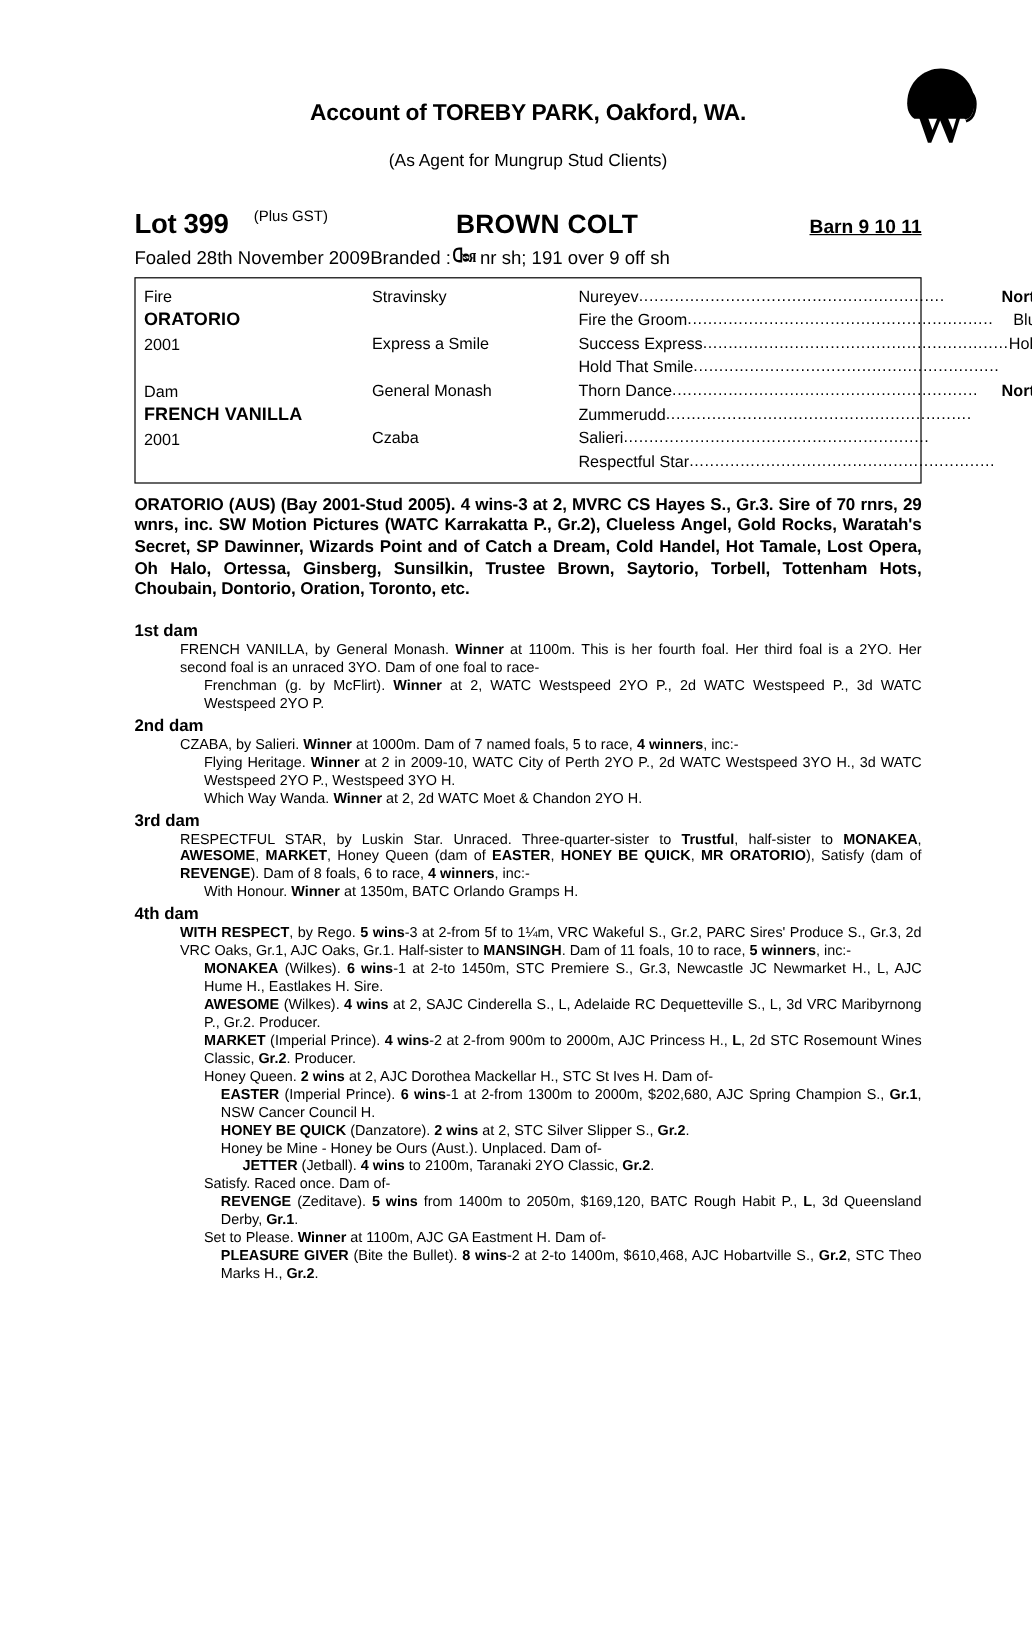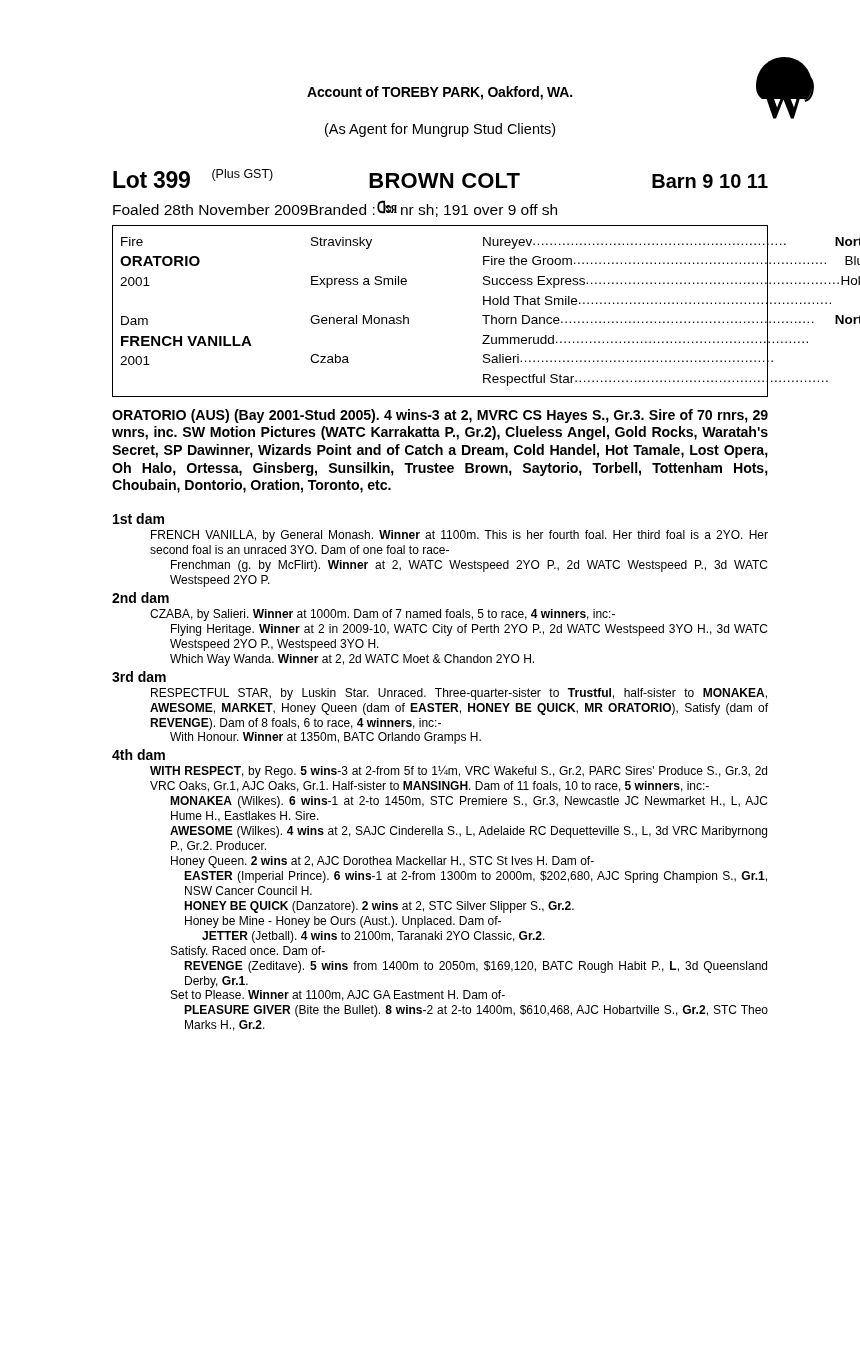--- a/index.html
+++ b/index.html
@@ -31,21 +31,21 @@
     width: 74px;
     height: 76px;
   }
 
   
   .header {
     padding-top: 84px;
   }
   .account-line {
     text-align: center;
-    font-size: 14px;
+    font-size: 19px;
     font-weight: bold;
     letter-spacing: -0.2px;
     line-height: 1.18;
   }
   .agent-line {
     text-align: center;
     font-size: 14.5px;
     line-height: 1.25;
     margin-top: 19px;
   }
@@ -72,23 +72,24 @@
   }
   .colt-title {
     font-size: 22px;
     font-weight: bold;
     letter-spacing: 0.2px;
     position: relative;
     left: -18px;
     margin-top: 21px;
   }
   .barn {
-    font-size: 20px;
-    font-weight: bold;
-    white-space: nowrap;
+    font-size: 16px;
+    font-weight: bold;
+    white-space: nowrap;
+    text-decoration: underline;
   }
   .foaled-row {
     display: flex;
     align-items: baseline;
     font-size: 15.5px;
     margin-top: 7px;
     margin-bottom: 6px;
   }
   .branded {
     white-space: nowrap;
@@ -293,20 +294,21 @@
       <div class="dam-section">
         <div class="dam-heading">3rd dam</div>
         <p class="e lvl0">RESPECTFUL STAR, by Luskin Star. Unraced. Three-quarter-sister to <b>Trustful</b>, half-sister to <b>MONAKEA</b>, <b>AWESOME</b>, <b>MARKET</b>, Honey Queen (dam of <b>EASTER</b>, <b>HONEY BE QUICK</b>, <b>MR ORATORIO</b>), Satisfy (dam of <b>REVENGE</b>). Dam of 8 foals, 6 to race, <b>4 winners</b>, inc:-</p>
         <p class="e lvl1">With Honour. <b>Winner</b> at 1350m, BATC Orlando Gramps H.</p>
       </div>
       <div class="dam-section">
         <div class="dam-heading">4th dam</div>
         <p class="e lvl0"><b>WITH RESPECT</b>, by Rego. <b>5 wins</b>-3 at 2-from 5f to 1¼m, VRC Wakeful S., Gr.2, PARC Sires' Produce S., Gr.3, 2d VRC Oaks, Gr.1, AJC Oaks, Gr.1. Half-sister to <b>MANSINGH</b>. Dam of 11 foals, 10 to race, <b>5 winners</b>, inc:-</p>
         <p class="e lvl1"><b>MONAKEA</b> (Wilkes). <b>6 wins</b>-1 at 2-to 1450m, STC Premiere S., Gr.3, Newcastle JC Newmarket H., L, AJC Hume H., Eastlakes H. Sire.</p>
         <p class="e lvl1"><b>AWESOME</b> (Wilkes). <b>4 wins</b> at 2, SAJC Cinderella S., L, Adelaide RC Dequetteville S., L, 3d VRC Maribyrnong P., Gr.2. Producer.</p>
+        <p class="e lvl1"><b>MARKET</b> (Imperial Prince). <b>4 wins</b>-2 at 2-from 900m to 2000m, AJC Princess H., <b>L</b>, 2d STC Rosemount Wines Classic, <b>Gr.2</b>. Producer.</p>
         <p class="e lvl1">Honey Queen. <b>2 wins</b> at 2, AJC Dorothea Mackellar H., STC St Ives H. Dam of-</p>
         <p class="e lvl2"><b>EASTER</b> (Imperial Prince). <b>6 wins</b>-1 at 2-from 1300m to 2000m, $202,680, AJC Spring Champion S., <b>Gr.1</b>, NSW Cancer Council H.</p>
         <p class="e lvl2"><b>HONEY BE QUICK</b> (Danzatore). <b>2 wins</b> at 2, STC Silver Slipper S., <b>Gr.2</b>.</p>
         <p class="e lvl2">Honey be Mine - Honey be Ours (Aust.). Unplaced. Dam of-</p>
         <p class="e lvl3"><b>JETTER</b> (Jetball). <b>4 wins</b> to 2100m, Taranaki 2YO Classic, <b>Gr.2</b>.</p>
         <p class="e lvl1">Satisfy. Raced once. Dam of-</p>
         <p class="e lvl2"><b>REVENGE</b> (Zeditave). <b>5 wins</b> from 1400m to 2050m, $169,120, BATC Rough Habit P., <b>L</b>, 3d Queensland Derby, <b>Gr.1</b>.</p>
         <p class="e lvl1">Set to Please. <b>Winner</b> at 1100m, AJC GA Eastment H. Dam of-</p>
         <p class="e lvl2"><b>PLEASURE GIVER</b> (Bite the Bullet). <b>8 wins</b>-2 at 2-to 1400m, $610,468, AJC Hobartville S., <b>Gr.2</b>, STC Theo Marks H., <b>Gr.2</b>.</p>
       </div>

